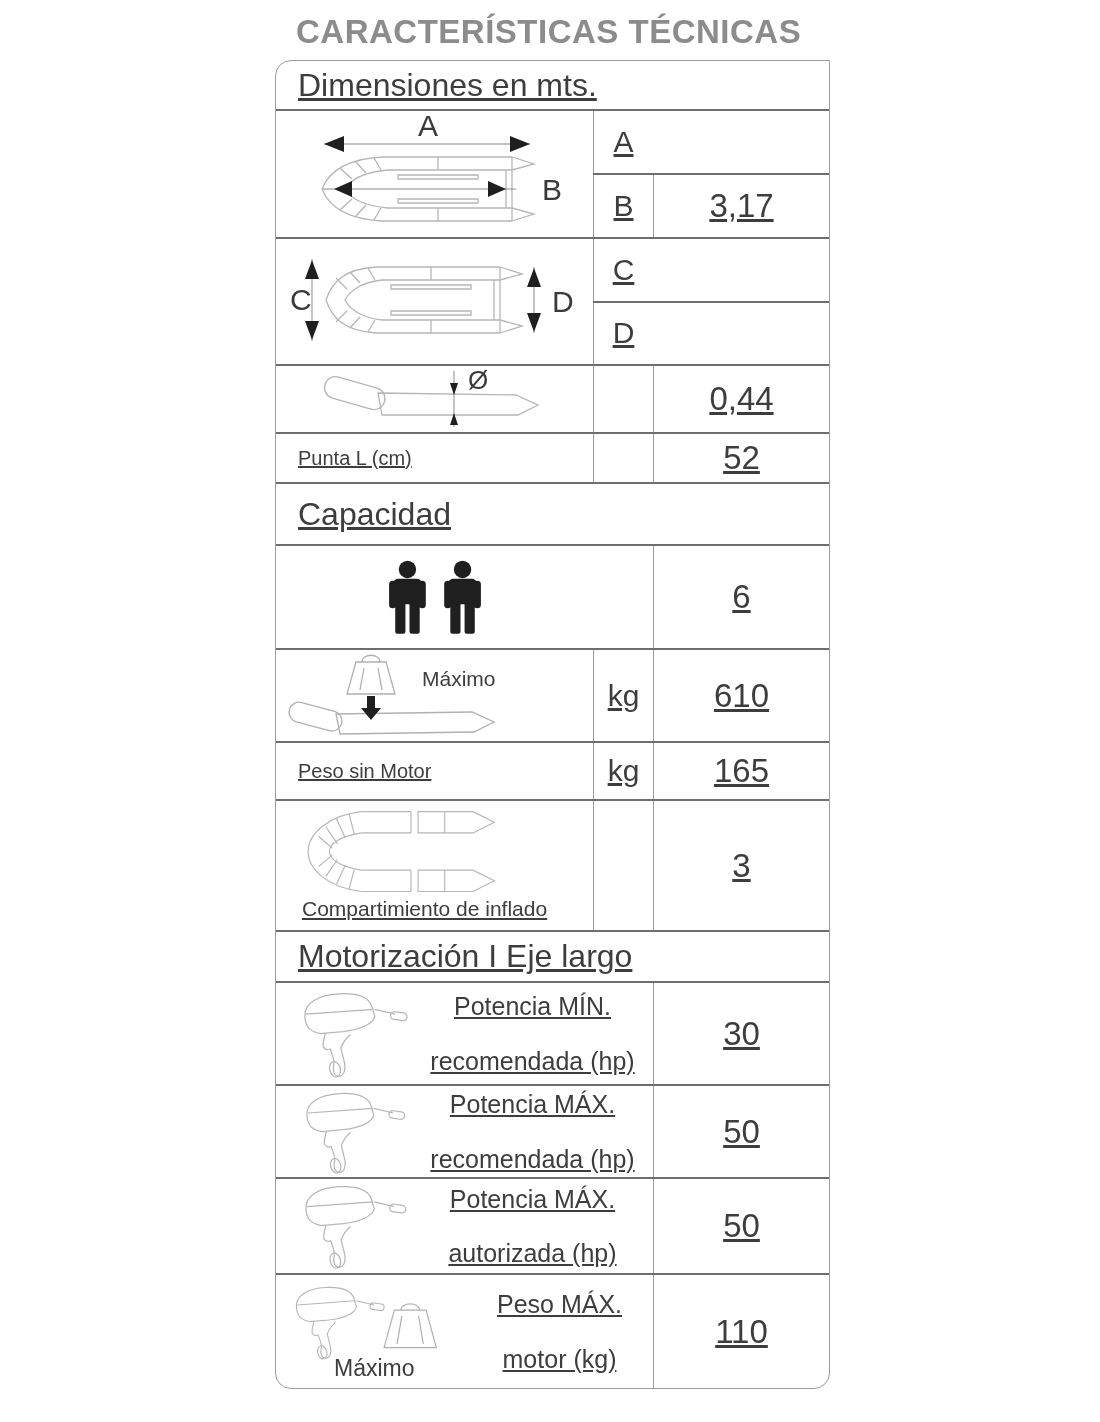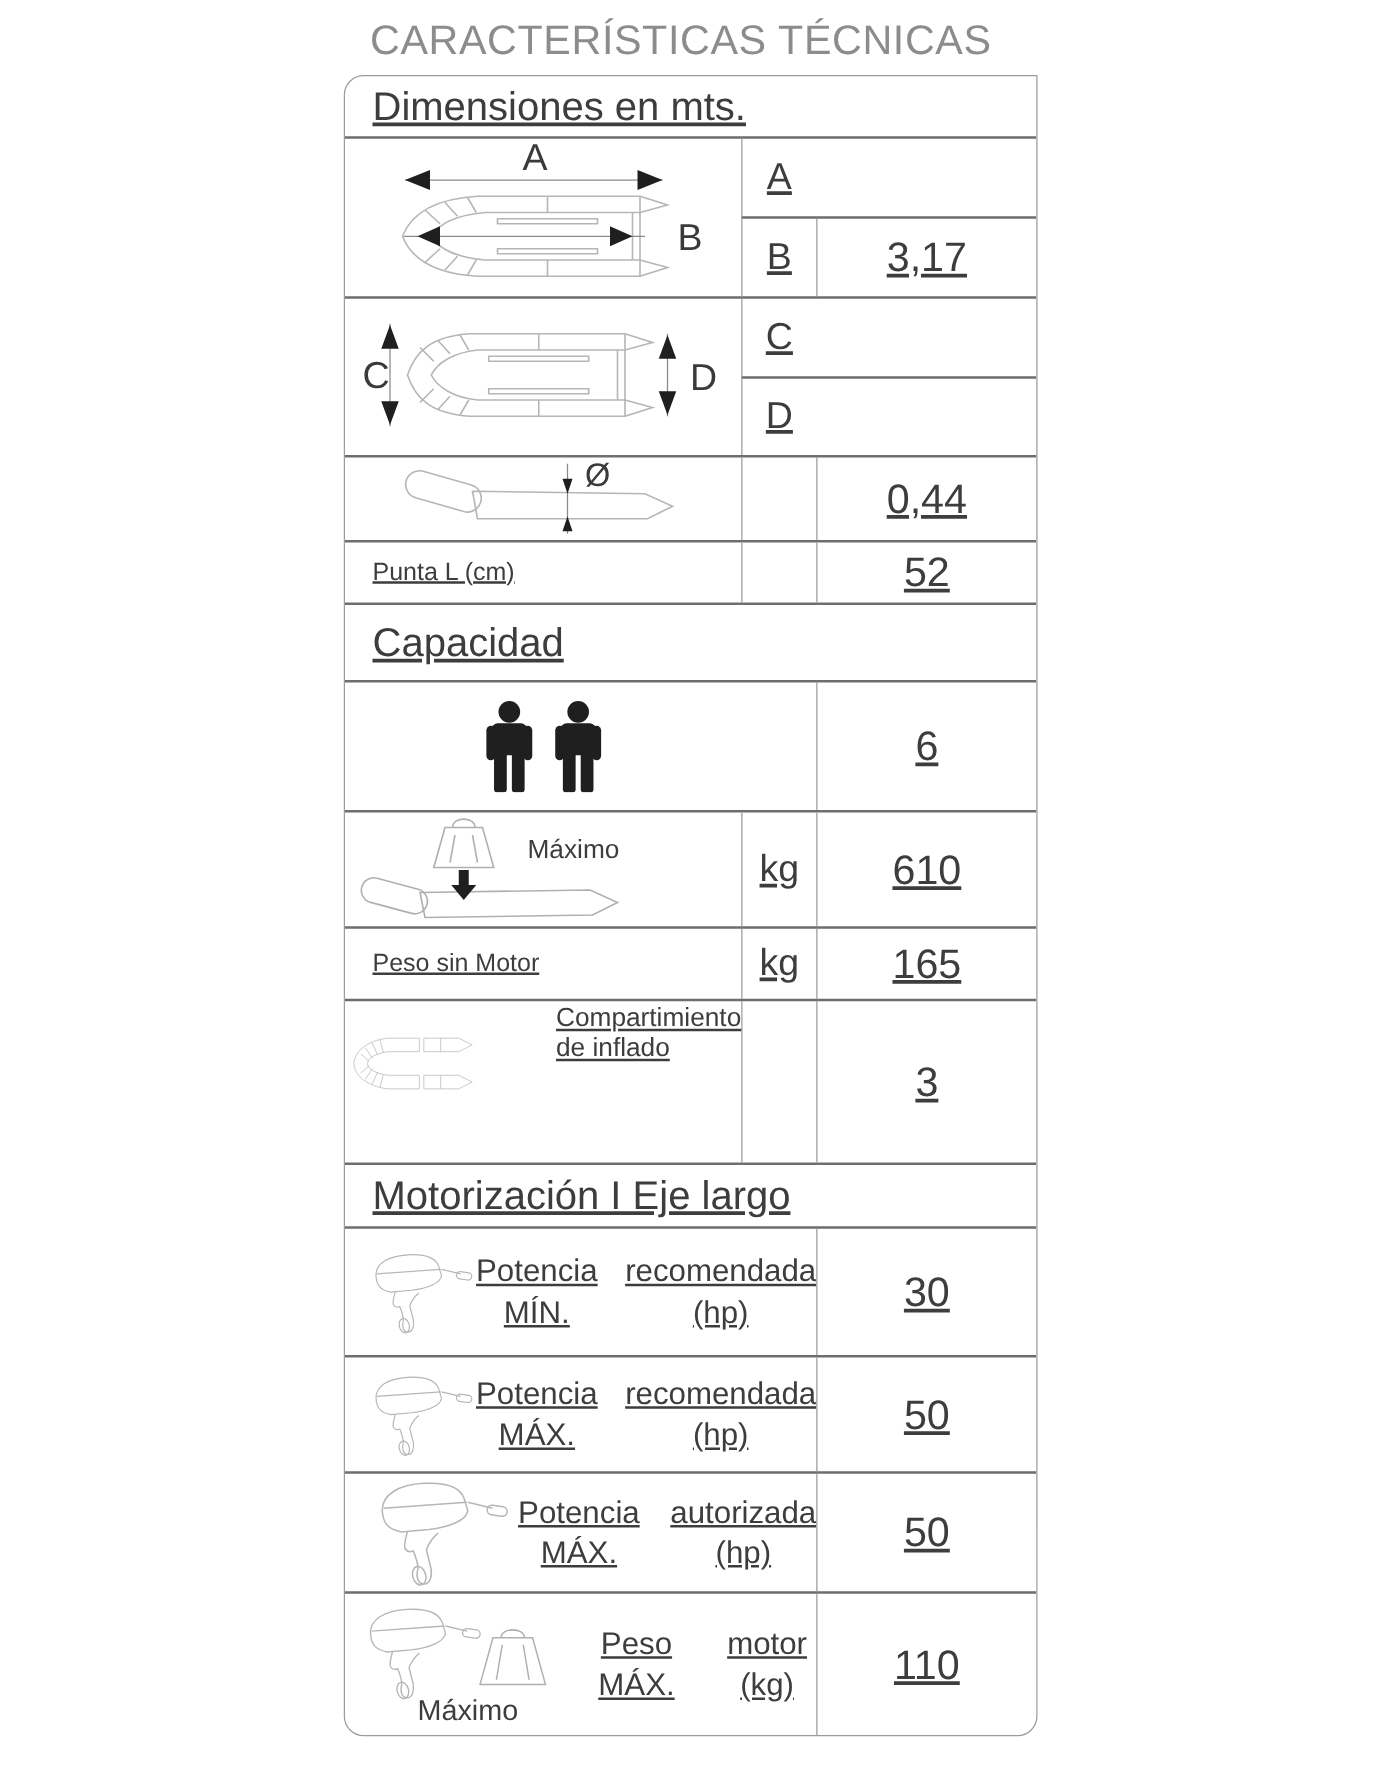--- a/index.html
+++ b/index.html
@@ -4,41 +4,41 @@
 <style>
   * { box-sizing: border-box; margin: 0; padding: 0; }
   html, body { background: #ffffff; }
   body {
     width: 1100px; height: 1422px; position: relative;
     font-family: "Liberation Sans", sans-serif; color: #3d3d3d;
     overflow: hidden;
   }
   .page-title {
     position: absolute; left: 296px; top: 13px;
-    font-size: 33px; color: #8c8c8c; letter-spacing: 0.5px; font-weight: 400;
+    font-size: 33px; color: #8c8c8c; letter-spacing: 0.5px; font-weight: 700;
   }
   .spec-table {
     position: absolute; left: 275px; top: 60px; width: 555px;
     border: 1.5px solid #9c9c9c; border-radius: 16px 0 16px 16px;
     overflow: hidden; background: #fff; text-decoration: underline;
   }
   .row { display: flex; border-bottom: 2px solid #6e6e6e; align-items: stretch; }
   .row.last { border-bottom: none; }
   .cell { display: flex; align-items: center; justify-content: center; }
   .c-diag { width: 317px; position: relative; }
   .c-mid  { width: 60px; border-left: 1.5px solid #9c9c9c; font-size: 30px; }
   .c-val  { flex: 1; border-left: 1.5px solid #9c9c9c; font-size: 33px; }
   .c-wide { width: 377px; }
   .header-cell { width: 100%; display: flex; align-items: center; padding-left: 22px; font-size: 32px; }
   .sub-col { flex: 1; display: flex; flex-direction: column; }
   .sub-row { flex: 1; display: flex; }
   .sub-row:first-child { border-bottom: 2px solid #6e6e6e; }
   .left-label { justify-content: flex-start; padding-left: 22px; font-size: 20px; }
   .motor-label {
-    flex: 1; display: flex; flex-direction: row; align-items: center; justify-content: center;
+    flex: 1; display: flex; flex-direction: column; align-items: center; justify-content: center;
     font-size: 25px; line-height: 1.3; text-align: center; gap: 22px;
   }
   .caption { font-size: 21px; padding: 2px 0 9px 26px; }
   .icon-stack { position: relative; width: 190px; height: 100%; flex: none; }
   .maximo-bottom { position: absolute; left: 58px; top: 80px; font-size: 23px; }
   svg { display: block; }
   svg text { font-family: "Liberation Sans", sans-serif; }
 </style>
 </head>
 <body>
@@ -178,21 +178,21 @@
     <div class="cell c-val">610</div>
   </div>
 
   <div class="row" style="height:58px">
     <div class="cell c-diag left-label">Peso sin Motor</div>
     <div class="cell c-mid">kg</div>
     <div class="cell c-val">165</div>
   </div>
 
   <div class="row" style="height:131px">
-    <div class="c-diag" style="display:flex;flex-direction:row;justify-content:center">
+    <div class="c-diag" style="display:flex;flex-direction:column;justify-content:center">
       <svg width="317" height="96" viewBox="0 0 317 106">
         <g stroke="#b6b6b6" stroke-width="1.3" fill="none">
           <path d="M76,12 C40,16 16,36 16,57 C16,78 40,98 76,102"></path>
           <path d="M76,36 C52,40 40,48 40,57 C40,66 52,74 76,88" opacity="0"></path>
           <path d="M76,36 C52,40 40,48 40,57 C40,66 52,74 76,78"></path>
           <path d="M76,12 H132 M76,36 H132 M132,12 V36"></path>
           <path d="M140,12 H202 L226,24 L202,36 H140 Z M170,12 V36"></path>
           <path d="M76,102 H132 M76,78 H132 M132,78 V102"></path>
           <path d="M140,78 H202 L226,90 L202,102 H140 Z M170,78 V102"></path>
           <path d="M62,14 L68,37 M48,20 L58,42 M36,29 L49,48 M28,40 L43,53"></path>

